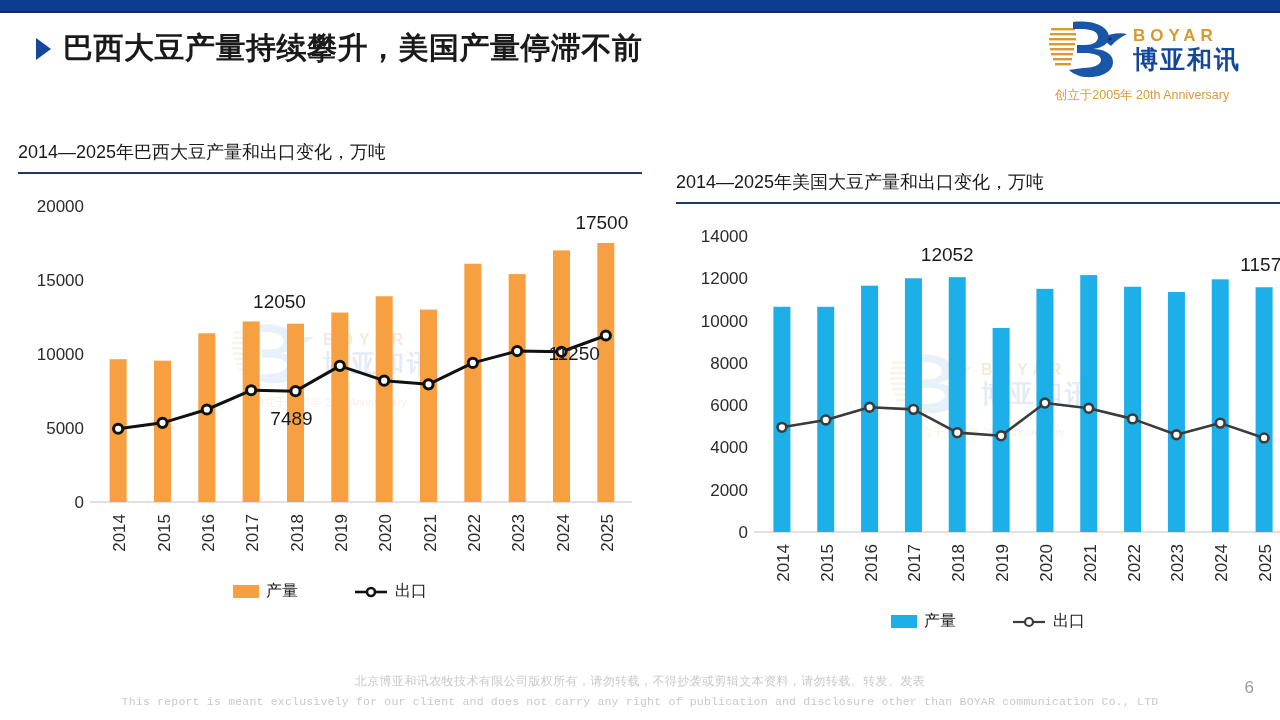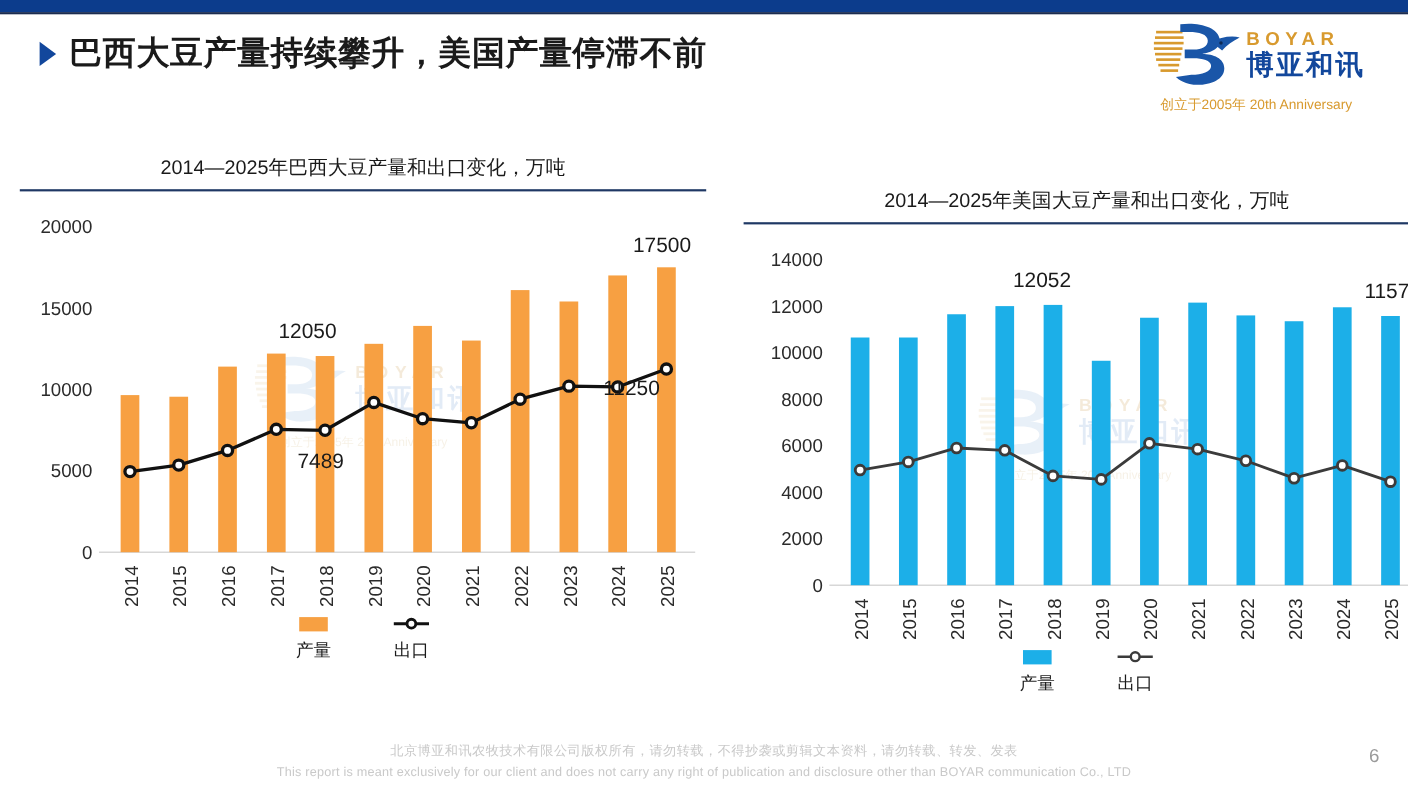--- a/index.html
+++ b/index.html
@@ -56,21 +56,21 @@
   }
   .logo-anniv {
     font-size: 12.5px; color: #d89a2e; margin-top: 5px; white-space: nowrap;
   }
 
   
   .panel { position: absolute; top: 140px; width: 624px; height: 470px; }
   .panel.left  { left: 18px; }
   .panel.right { left: 676px; margin-top: 30px; }
   .panel-title {
-    text-align: center; font-size: 18px; color: #1a1a1a;
+    text-align: left; font-size: 18px; color: #1a1a1a;
     padding-bottom: 8px; white-space: nowrap;
   }
   .panel-rule { height: 1.5px; background: #1f3864; width: 100%; }
 
   .plotwrap { position: relative; width: 100%; height: 400px; margin-top: 6px; }
 
   
   .watermark {
     position: absolute; left: 50%; top: 46%;
     transform: translate(-50%, -50%);
@@ -84,31 +84,31 @@
   .wm-cn { font-size: 25px; font-weight: bold; color: #7fa6d8; letter-spacing: 3px; margin-top: 3px; }
   .wm-anniv { font-size: 11px; color: #d8bf8e; margin-top: 6px; }
 
   .chart-svg { position: relative; width: 100%; height: 100%; display: block; }
 
   
   .legend {
     position: absolute; bottom: 8px; left: 0; width: 100%;
     display: flex; justify-content: center; align-items: center; gap: 56px;
   }
-  .legend-item { display: flex; align-items: center; gap: 7px; flex-direction: column; }
+  .legend-item { display: flex; align-items: center; gap: 7px; }
   .legend-swatch { width: 26px; height: 13px; }
   .legend-label { font-size: 16px; color: #1a1a1a; }
 
   
   .footer {
     position: absolute; left: 0; bottom: 12px; width: 1280px;
     text-align: center; color: #c9c9c9;
   }
   .footer-cn { font-size: 12px; letter-spacing: 0.4px; margin-bottom: 5px; }
-  .footer-en { font-size: 11.5px; letter-spacing: 0.2px; }
+  .footer-en { font-size: 11.5px; letter-spacing: 0.2px; font-family: Liberation Mono, monospace; }
   .pagenum {
     position: absolute; right: 26px; bottom: 22px;
     font-size: 17px; color: #9a9a9a;
   }
 </style>
 </head>
 <body>
 
 <div id="slide">
 

